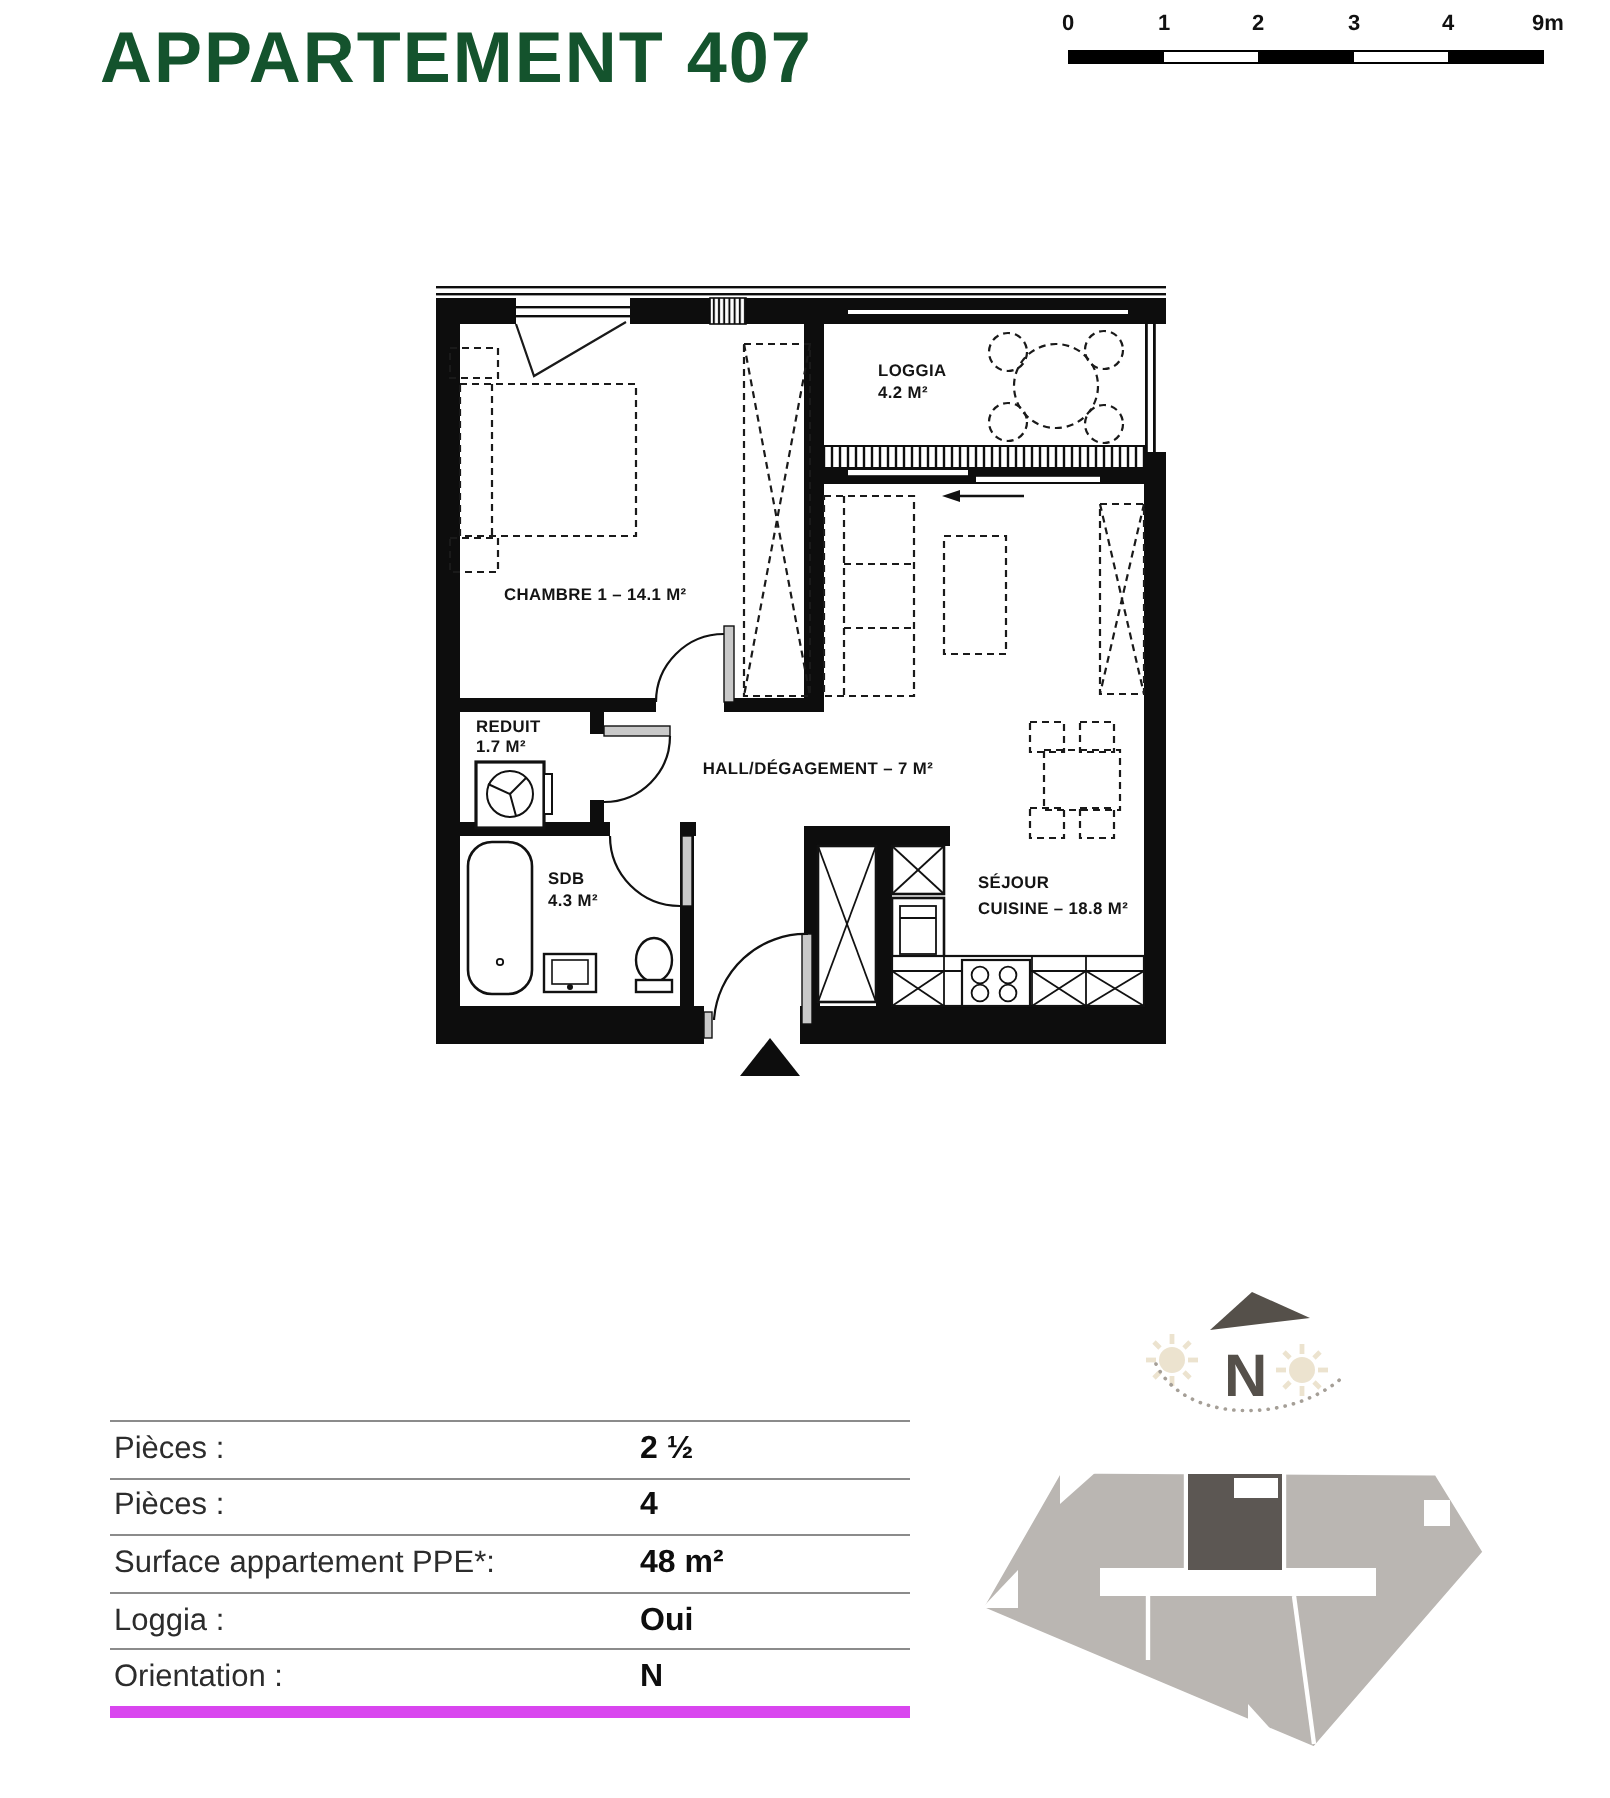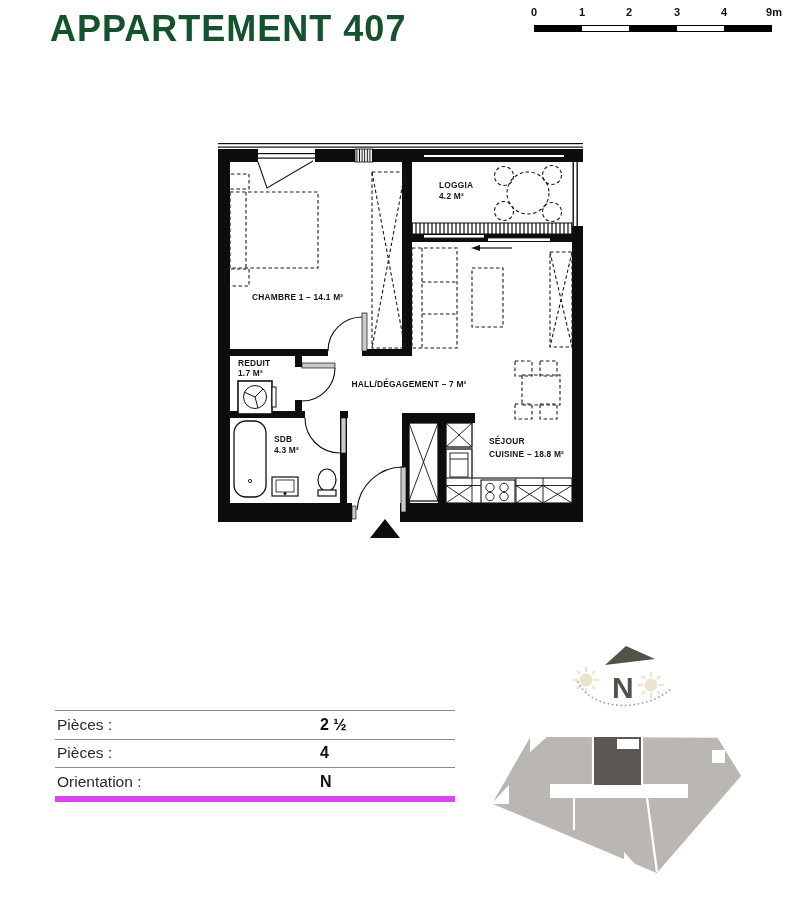--- a/index.html
+++ b/index.html
@@ -245,16 +245,24 @@
 <div class="abs" id="details">
   <div class="trow">
     <div class="tlabel">Pièces :</div>
     <div class="tvalue">2 ½</div>
   </div>
   <div class="trow">
     <div class="tlabel">Pièces :</div>
     <div class="tvalue">4</div>
   </div>
   <div class="trow">
+    <div class="tlabel">Surface appartement PPE*:</div>
+    <div class="tvalue">48 m²</div>
+  </div>
+  <div class="trow">
+    <div class="tlabel">Loggia :</div>
+    <div class="tvalue">Oui</div>
+  </div>
+  <div class="trow">
     <div class="tlabel">Orientation :</div>
     <div class="tvalue">N</div>
   </div>
 </div>
 
 </body></html>

